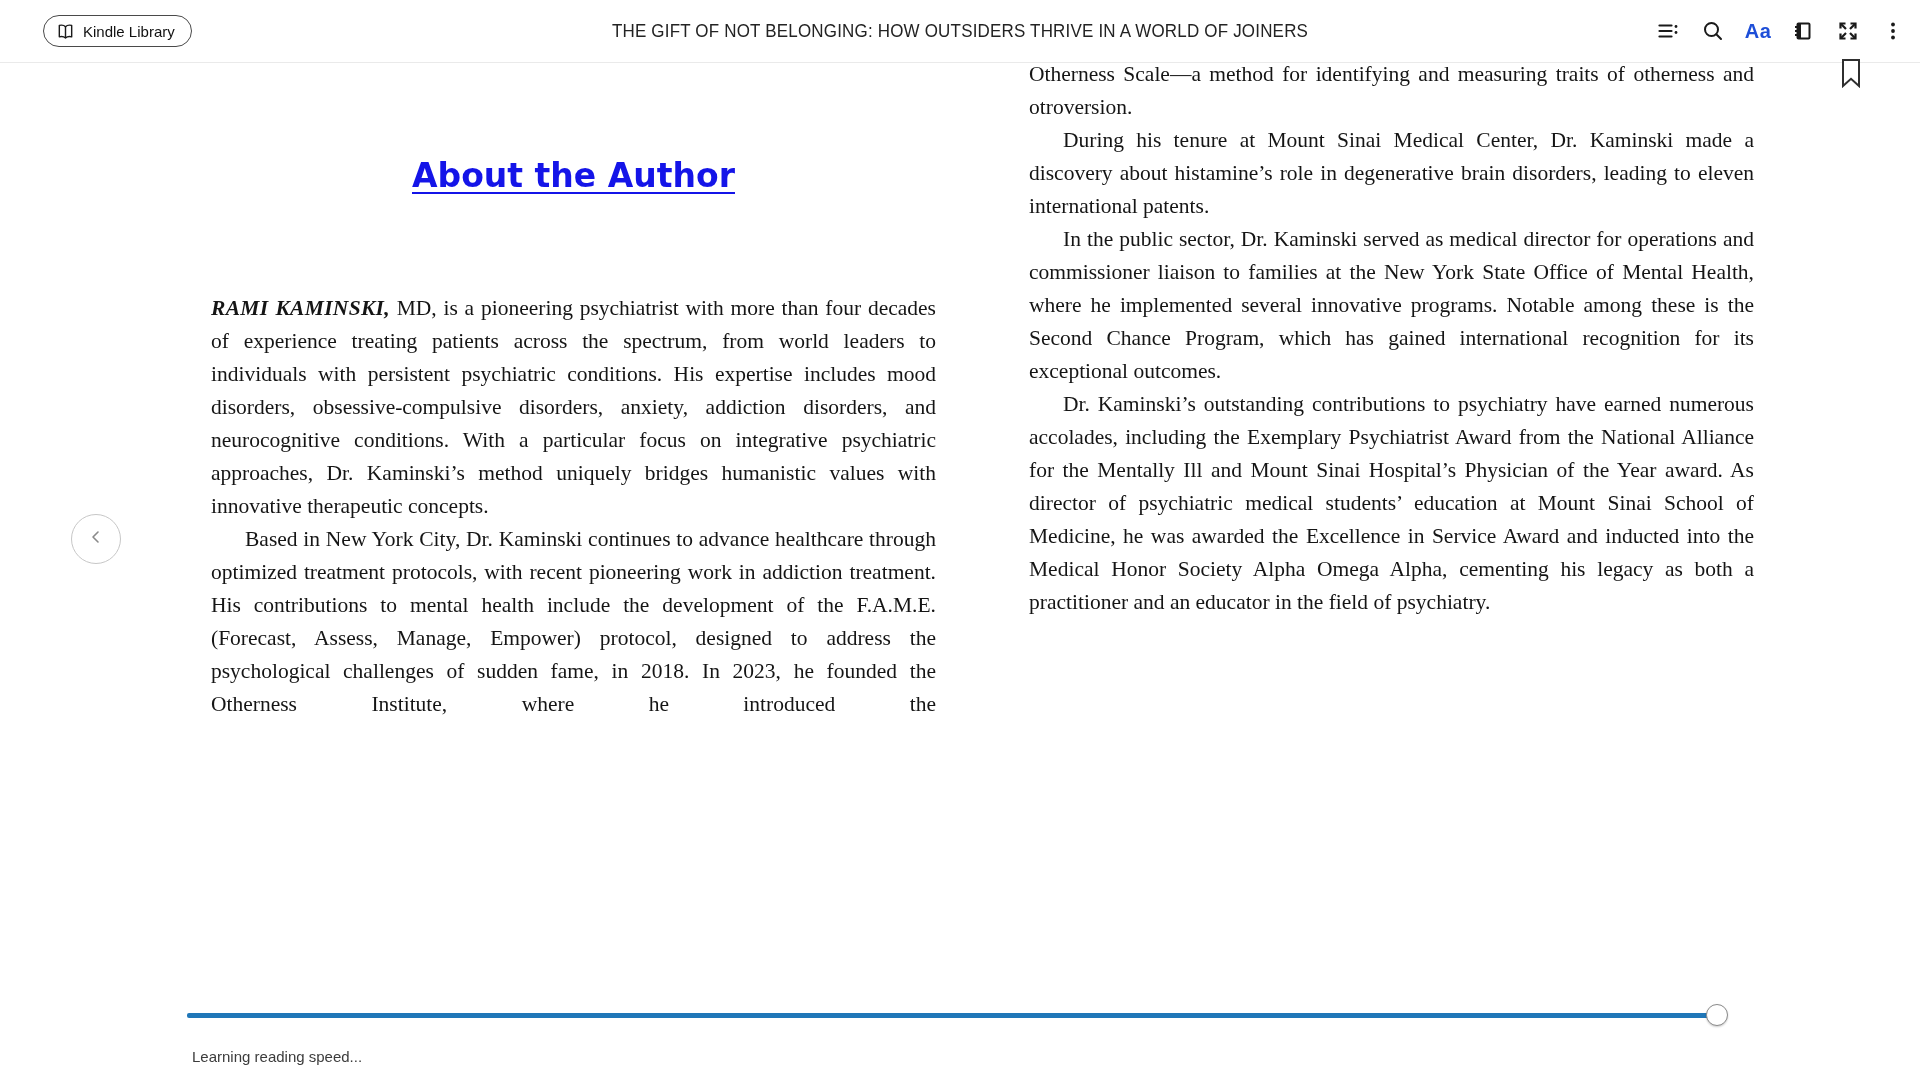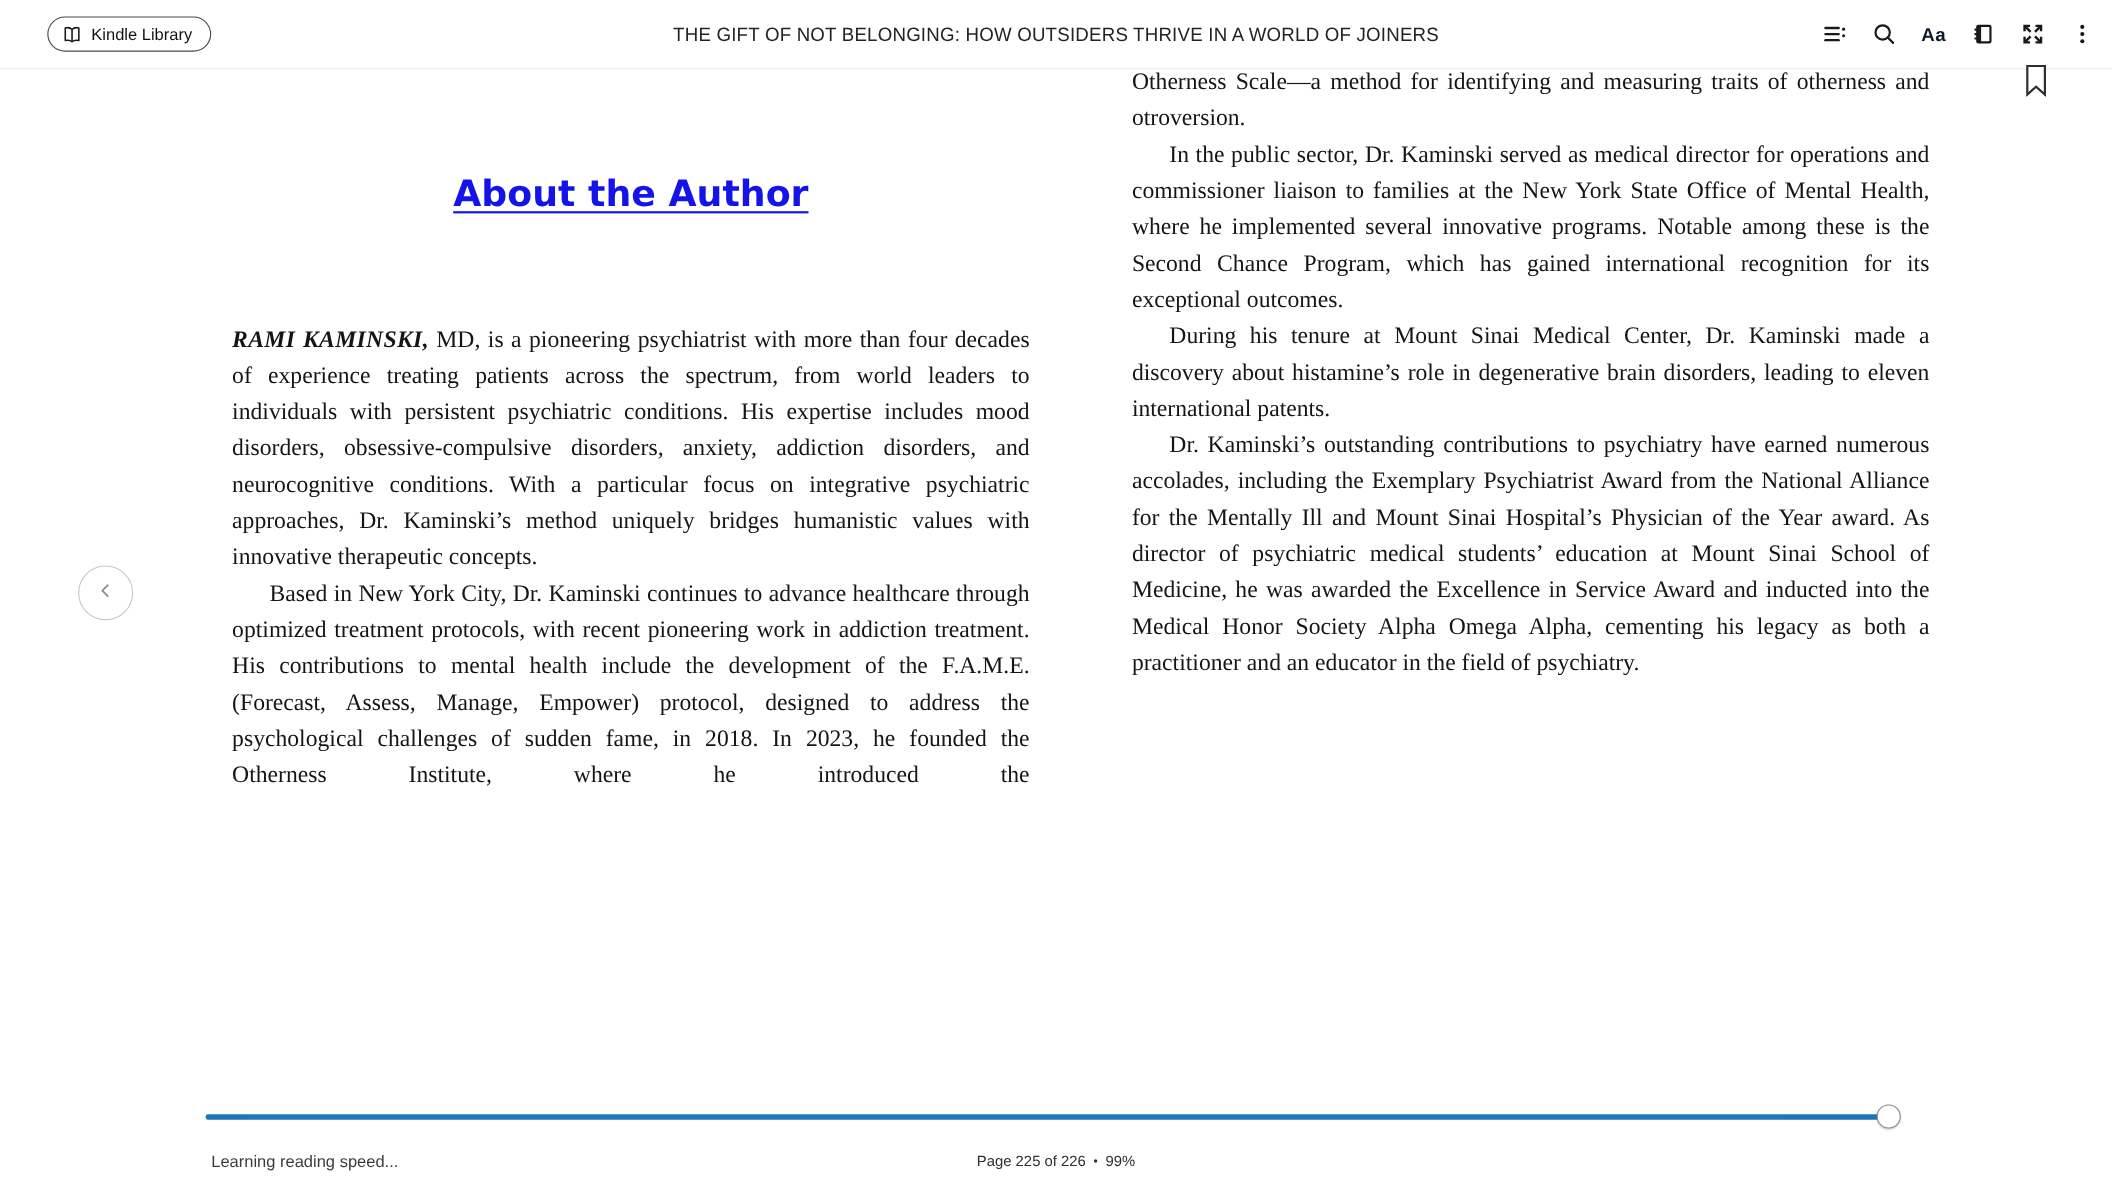--- a/index.html
+++ b/index.html
@@ -33,21 +33,21 @@
   }
   .header-icons {
     position: absolute; right: 16px; top: 0; height: 62px;
     display: flex; align-items: center; gap: 23px;
   }
   .hicon {
     width: 22px; height: 22px; display: flex; align-items: center; justify-content: center;
     cursor: pointer; color: #1a1a1a;
   }
   .aa-btn {
-    font-size: 17px; font-weight: 600; color: #0f172a; line-height: 1;
+    font-size: 20px; font-weight: 600; color: #1d4ed8; line-height: 1;
     letter-spacing: 0.5px;
   }
   .bookmark {
     position: absolute; right: 59px; top: 59px; cursor: pointer;
   }
 
   
   .reader-heading {
     position: absolute; left: 211px; width: 725px; top: 156px;
     text-align: center;
@@ -178,37 +178,34 @@
   </div>
 
   <div class="reader-heading">About the Author</div>
 
   <div class="column col-left">
       <p class="para"><b>RAMI KAMINSKI,</b> MD, is a pioneering psychiatrist with more than four decades of experience treating patients across the spectrum, from world leaders to individuals with persistent psychiatric conditions. His expertise includes mood disorders, obsessive-compulsive disorders, anxiety, addiction disorders, and neurocognitive conditions. With a particular focus on integrative psychiatric approaches, Dr. Kaminski’s method uniquely bridges humanistic values with innovative therapeutic concepts.</p>
       <p class="para indent cont">Based in New York City, Dr. Kaminski continues to advance healthcare through optimized treatment protocols, with recent pioneering work in addiction treatment. His contributions to mental health include the development of the F.A.M.E. (Forecast, Assess, Manage, Empower) protocol, designed to address the psychological challenges of sudden fame, in 2018. In 2023, he founded the Otherness Institute, where he introduced the</p>
     </div>
   <div class="column col-right">
       <p class="para">Otherness Scale—a method for identifying and measuring traits of otherness and otroversion.</p>
+      <p class="para indent">During his tenure at Mount Sinai Medical Center, Dr. Kaminski made a discovery about histamine’s role in degenerative brain disorders, leading to eleven international patents.</p>
       <p class="para indent">In the public sector, Dr. Kaminski served as medical director for operations and commissioner liaison to families at the New York State Office of Mental Health, where he implemented several innovative programs. Notable among these is the Second Chance Program, which has gained international recognition for its exceptional outcomes.</p>
-      <p class="para indent">During his tenure at Mount Sinai Medical Center, Dr. Kaminski made a discovery about histamine’s role in degenerative brain disorders, leading to eleven international patents.</p>
       <p class="para indent">Dr. Kaminski’s outstanding contributions to psychiatry have earned numerous accolades, including the Exemplary Psychiatrist Award from the National Alliance for the Mentally Ill and Mount Sinai Hospital’s Physician of the Year award. As director of psychiatric medical students’ education at Mount Sinai School of Medicine, he was awarded the Excellence in Service Award and inducted into the Medical Honor Society Alpha Omega Alpha, cementing his legacy as both a practitioner and an educator in the field of psychiatry.</p>
     </div>
 
   <div class="nav-prev">
     <span>
       <svg width="24" height="24" viewBox="0 0 24 24" fill="none" stroke="#8a8a8a" stroke-width="1.6" stroke-linecap="round" stroke-linejoin="round">
         <path d="M14 7 L9 12 L14 17"></path>
       </svg>
     </span>
   </div>
 
   <div class="progress">
     <div class="progress-track"></div>
     <div class="progress-fill" style="width: 99%;"></div>
     <div class="progress-handle" style="left: calc(99% - 11px);"></div>
   </div>
 
   <div class="footer-status-left">Learning reading speed...</div>
-  <div class="footer-status-center">
-    <span>Page 225 of 226</span><span class="sep">•</span><span>99%</span>
-  </div>
 
 </div>
 
 </body></html>

